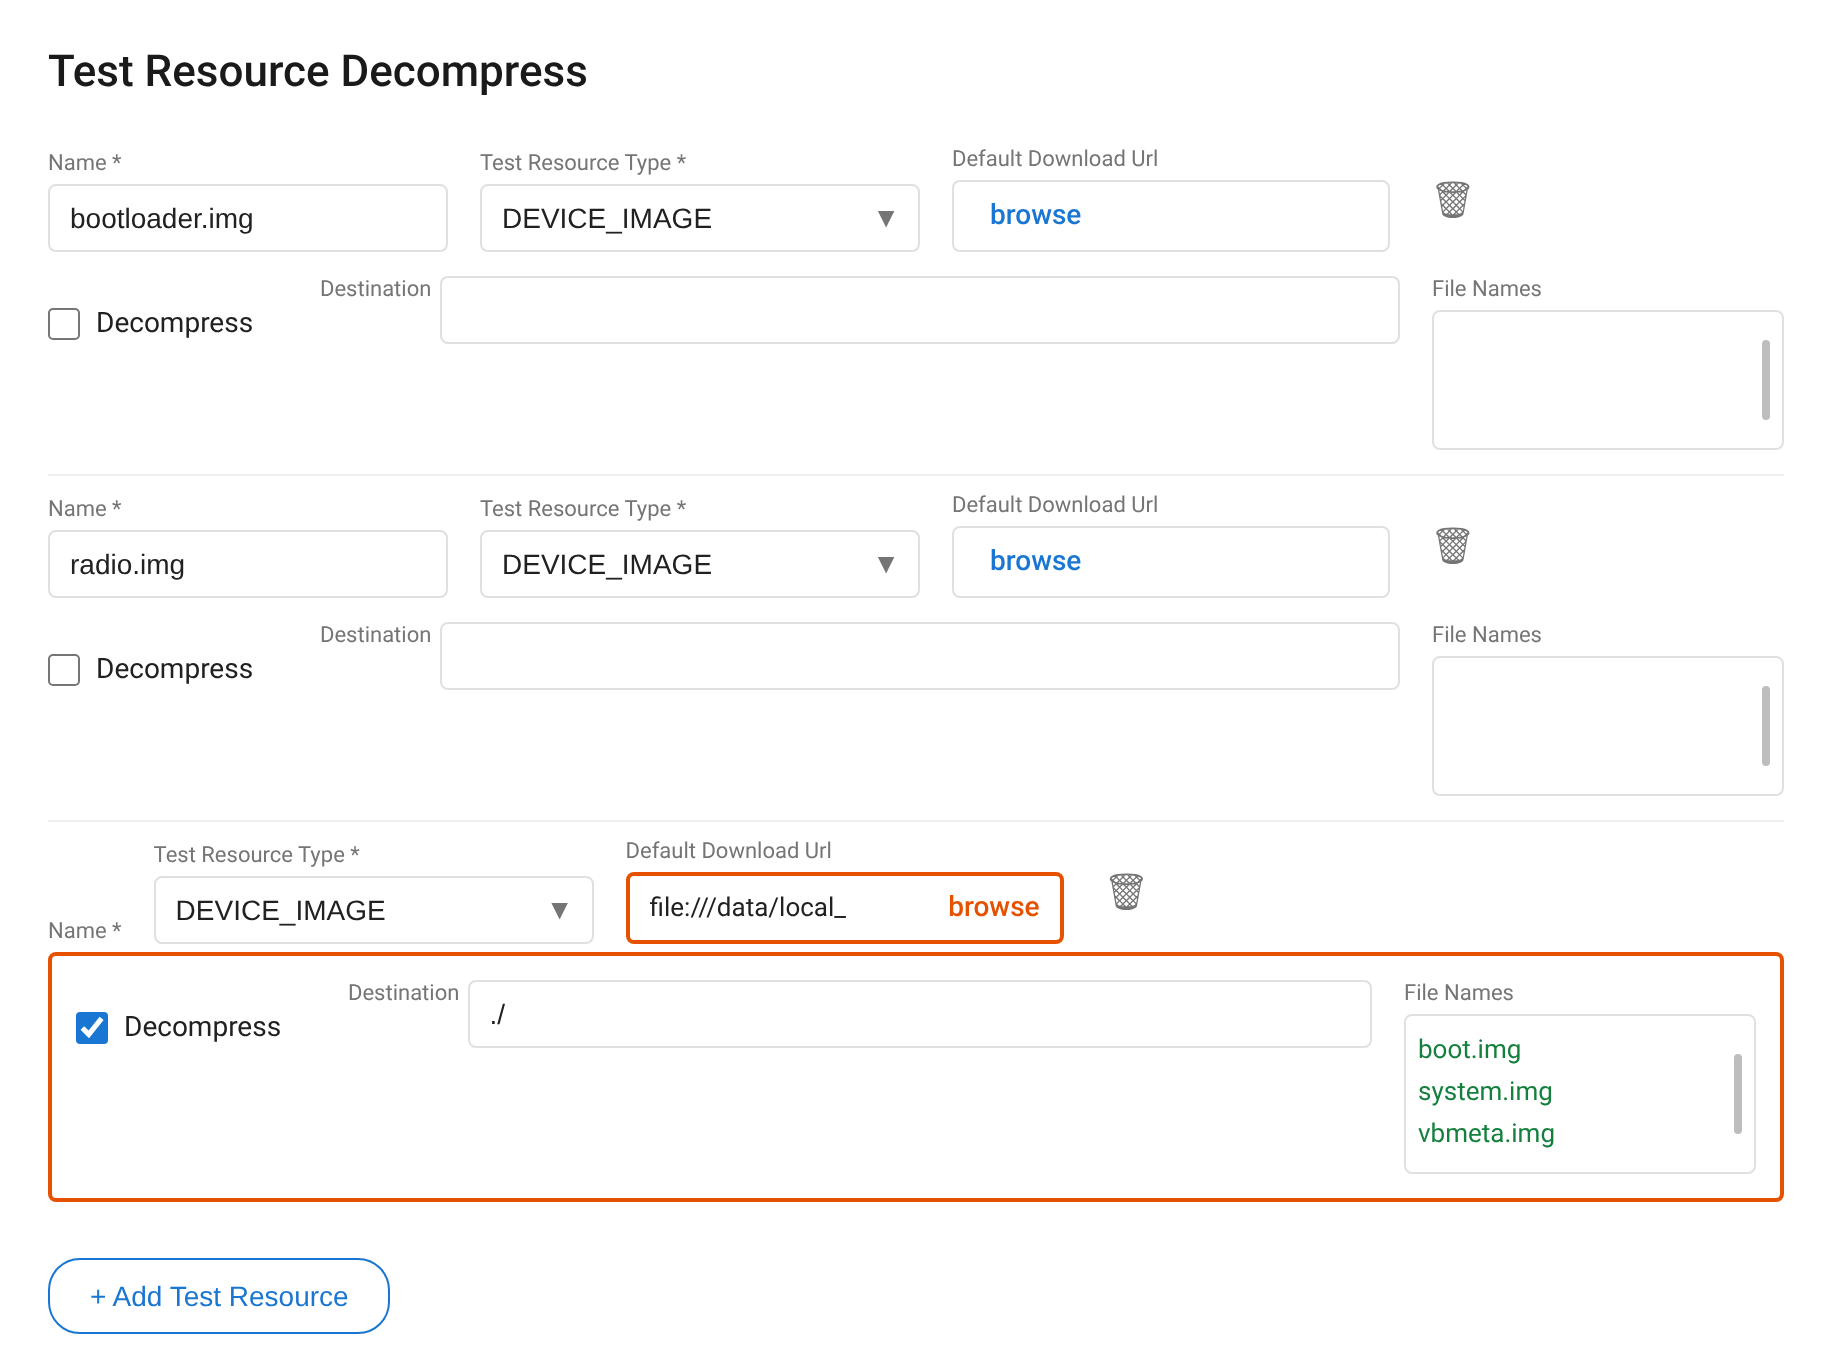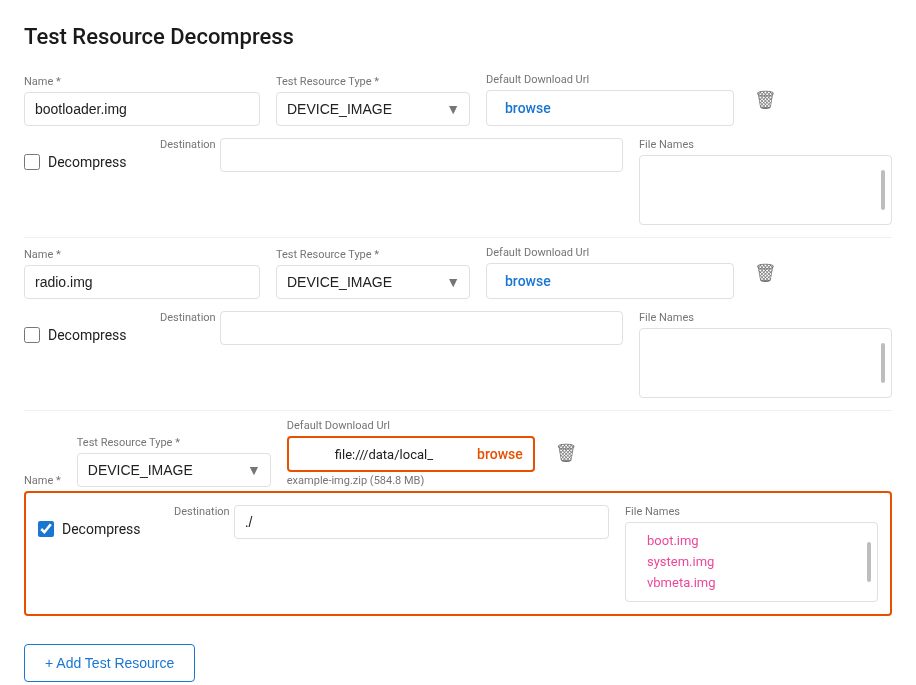--- a/index.html
+++ b/index.html
@@ -37,22 +37,22 @@
     }
     .field-input {
       border: 1px solid #e0e0e0;
       border-radius: 4px;
       padding: 8px 10px;
       font-size: 14px;
       color: #212121;
       background: #fff;
       outline: none;
     }
-    .name-field { width: 236px; padding-left: 10px; }
-    .type-field-wrap { width: 194px; position: relative; }
+    .name-field { width: 200px; padding-left: 10px; }
+    .type-field-wrap { width: 220px; position: relative; }
     .type-select {
       width: 100%;
       border: 1px solid #e0e0e0;
       border-radius: 4px;
       padding: 8px 32px 8px 10px;
       font-size: 14px;
       font-weight: 500;
       color: #212121;
       background: #fff;
       appearance: none;
@@ -61,36 +61,35 @@
     }
     .select-arrow {
       position: absolute;
       right: 10px;
       top: 50%;
       transform: translateY(-50%);
       pointer-events: none;
       color: #757575;
     }
     .url-field-wrap {
-      width: 248px;
+      width: 219px;
       position: relative;
     }
     .url-field-inner {
       border: 1px solid #e0e0e0;
       border-radius: 4px;
       display: flex;
       align-items: center;
       padding: 0 10px;
       height: 36px;
       background: #fff;
     }
     .url-field-inner.highlighted {
       border-color: #e65100;
       border-width: 2px;
-      text-align: center;
     }
     .url-text {
       flex: 1;
       font-size: 13px;
       color: #212121;
       overflow: hidden;
       text-overflow: ellipsis;
       white-space: nowrap;
     }
     .browse-link {
@@ -162,29 +161,29 @@
       font-size: 14px;
       color: #212121;
       background: #fff;
       outline: none;
       width: 100%;
     }
     .filenames-group {
       display: flex;
       flex-direction: column;
       gap: 4px;
-      width: 253px;
+      width: 176px;
       position: relative;
     }
     .filenames-area {
       border: 1px solid #e0e0e0;
       border-radius: 4px;
-      padding: 8px 24px 8px 21px;
+      padding: 8px 24px 8px 6px;
       font-size: 13px;
-      color: #ec4899;
+      color: #15803d;
       background: #fff;
       min-height: 70px;
       line-height: 1.6;
       position: relative;
     }
     .filenames-scroll-indicator {
       position: absolute;
       right: 6px;
       top: 50%;
       transform: translateY(-50%);
@@ -195,21 +194,21 @@
     }
     .url-subtext {
       font-size: 11px;
       color: #757575;
       margin-top: 2px;
     }
     .add-resource-btn {
       border: 1px solid #1976d2;
       background: #fff;
       color: #1976d2;
-      border-radius: 4px;
+      border-radius: 16px;
       padding: 10px 20px;
       font-size: 14px;
       cursor: pointer;
       margin-top: 16px;
       font-weight: 500;
     }
   </style>
 </head>
 <body>
 
@@ -301,21 +300,20 @@
           <span class="field-label">Test Resource Type *</span>
           <div class="type-field-wrap"><select class="type-select"><option value="DEVICE_IMAGE">DEVICE_IMAGE</option><option value="DEVICE_SCRIPT">DEVICE_SCRIPT</option><option value="COMPANION_APP">COMPANION_APP</option></select><span class="select-arrow">▼</span></div>
         </div>
         <div class="field-group">
           <span class="field-label">Default Download Url</span>
           <div class="url-field-wrap">
             <div class="url-field-inner highlighted">
               <span class="url-text">file:///data/local_</span>
               <a class="browse-link highlighted" href="#">browse</a>
             </div>
-            <div class="url-subtext">example-img.zip (584.8 MB)</div>
           </div>
         </div>
         <button class="delete-btn">🗑</button>
       </div>
       <div class="decompress-row highlighted">
         <div class="decompress-check-group">
           <input type="checkbox" checked="" style="">
           <span class="decompress-label">Decompress</span>
         </div>
         <div class="destination-group">

